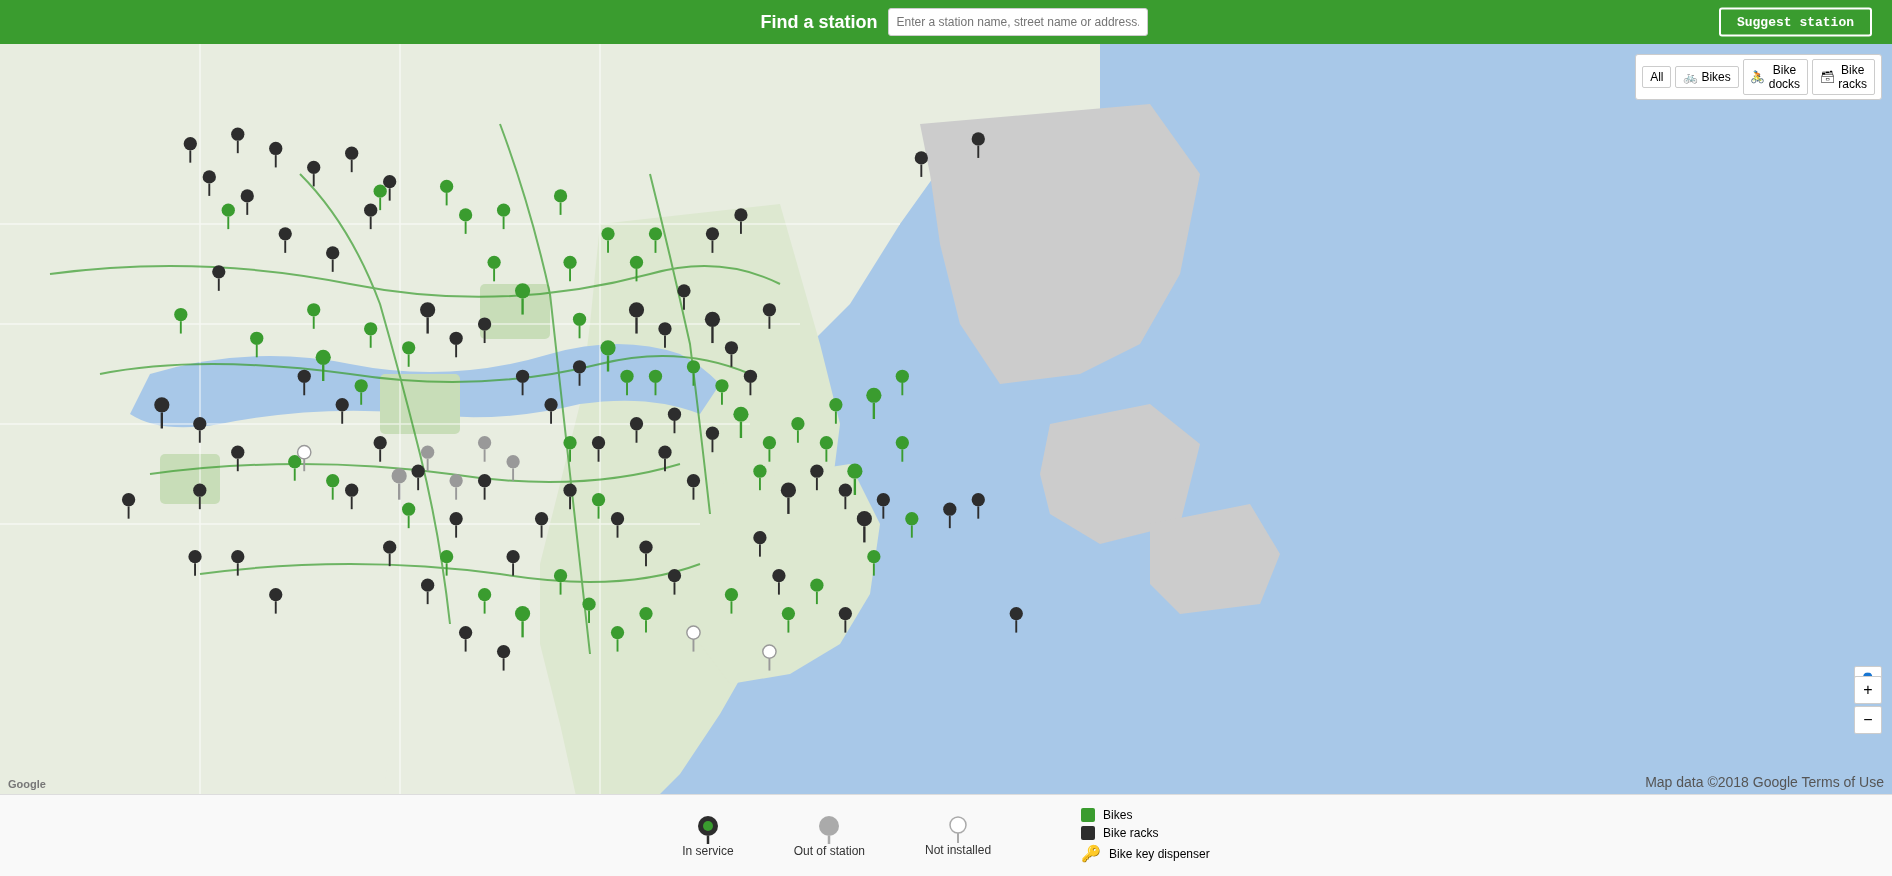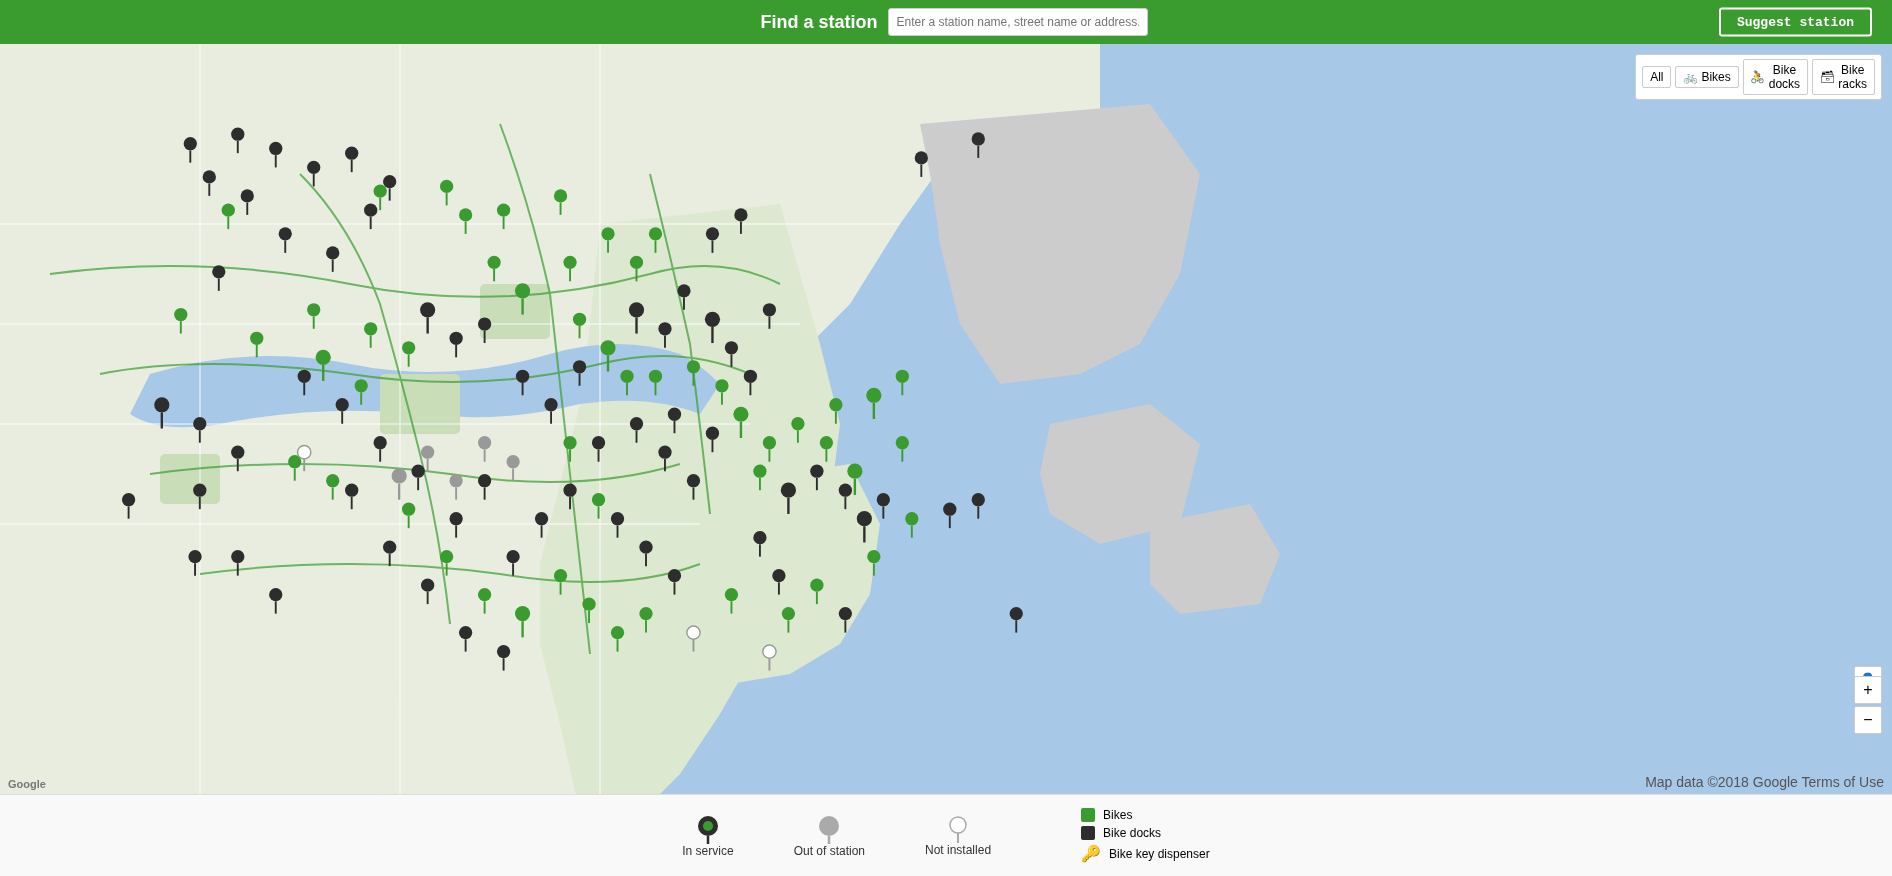--- a/index.html
+++ b/index.html
@@ -617,20 +617,20 @@
     <span class="legend-label">Not installed</span>
   </div>
 
   <div class="legend-colors">
     <div class="legend-color-row">
       <div class="color-box" style="background:#3a9c2f;"></div>
       <span>Bikes</span>
     </div>
     <div class="legend-color-row">
       <div class="color-box" style="background:#2d2d2d;"></div>
-      <span>Bike docks</span>
+      <span>Bike racks</span>
     </div>
     <div class="legend-color-row">
       <span class="key-icon">🔑</span>
       <span>Bike key dispenser</span>
     </div>
   </div>
 </div>
 
 </body></html>

